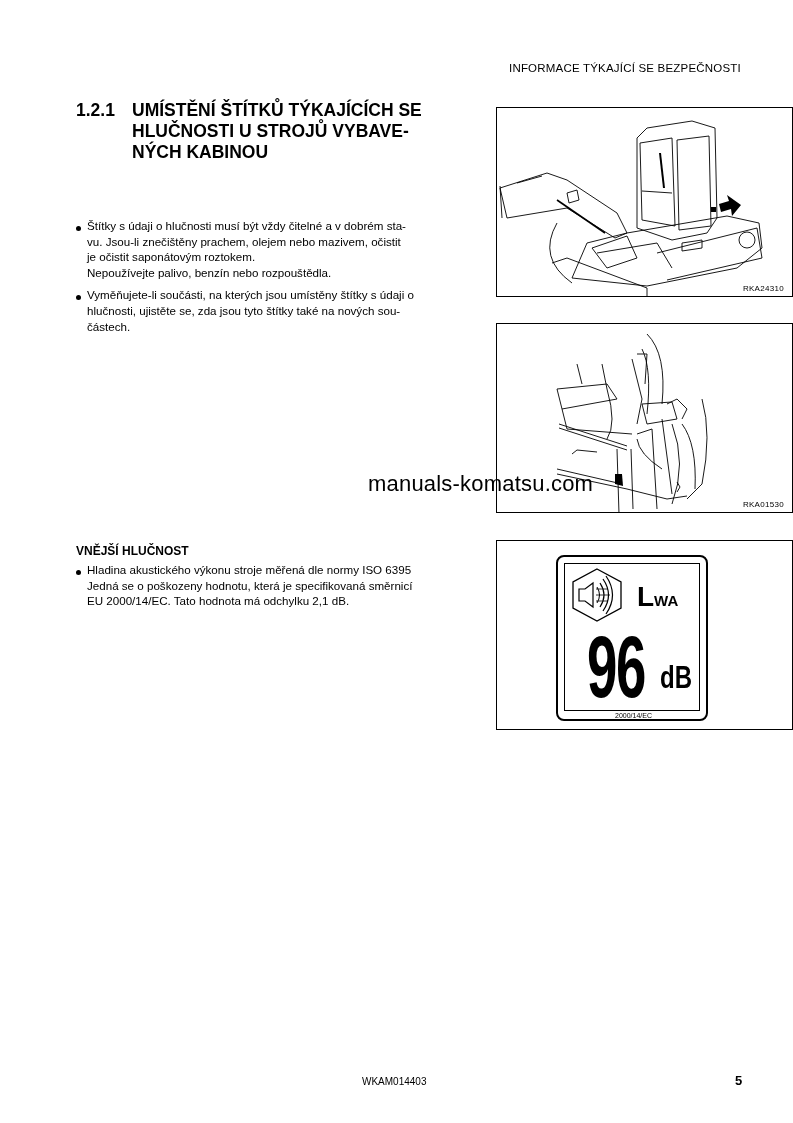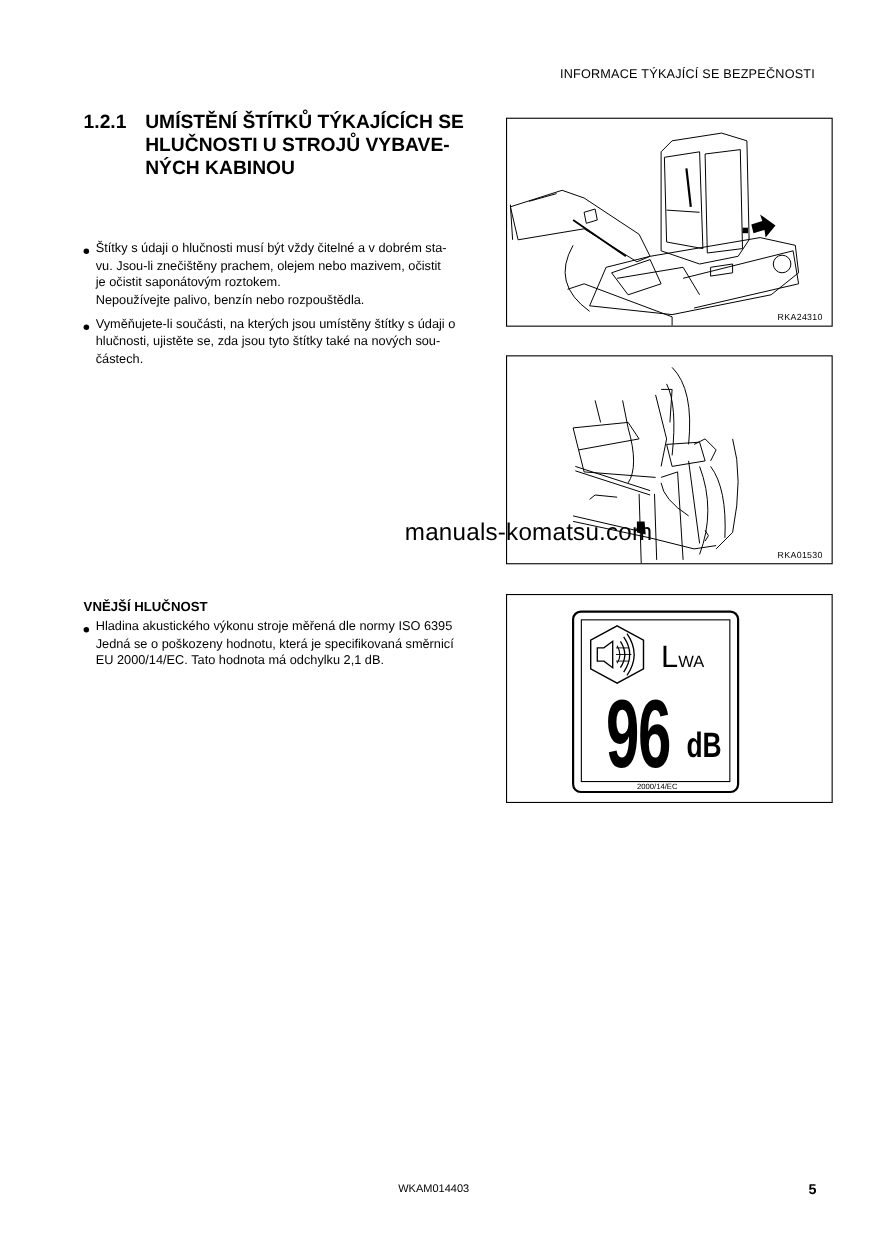--- a/index.html
+++ b/index.html
@@ -9,33 +9,33 @@
   .section-title { position: absolute; left: 76px; top: 100px; width: 390px; font-weight: bold; font-size: 17.5px; line-height: 21px; }
   .section-title .num { position: absolute; left: 0; top: 0; }
   .section-title .text { margin-left: 56px; display: block; }
   .bullets { position: absolute; left: 76px; width: 386px; font-size: 11.6px; line-height: 15.6px; margin: 0; padding: 0; list-style: none; }
   .bullets li { position: relative; padding-left: 11px; margin-bottom: 7px; text-align: justify; }
   .bullets li::before { content: ""; position: absolute; left: 0; top: 8px; width: 5px; height: 5px; border-radius: 50%; background: #000; }
   .bullets li .line { display: block; }
   .list-1 { top: 174px; margin-top: 44px; }
   .list-2 { top: 562px; }
   .sub-heading { position: absolute; left: 76px; top: 544px; font-weight: bold; font-size: 12px; }
-  .figure { position: absolute; left: 460px; width: 297px; height: 190px; border: 1.5px solid #000; box-sizing: border-box; background: #fff; overflow: hidden; }
+  .figure { position: absolute; left: 496px; width: 297px; height: 190px; border: 1.5px solid #000; box-sizing: border-box; background: #fff; overflow: hidden; }
   .fig1 { top: 107px; }
   .fig2 { top: 323px; }
   .fig3 { top: 540px; }
   .fig-code { position: absolute; right: 8px; bottom: 3px; font-size: 8px; letter-spacing: 0.3px; }
   .fig svg { position: absolute; left: 0; top: 0; }
   .watermark { position: absolute; left: 368px; top: 471px; font-size: 22px; letter-spacing: 0.2px; z-index: 5; }
   .doc-code { position: absolute; left: 362px; top: 1076px; font-size: 10px; }
   .page-num { position: absolute; left: 735px; top: 1073px; font-size: 13px; font-weight: bold; }
   
   .label-outer { position: absolute; left: 59px; top: 14px; width: 152px; height: 166px; border: 2px solid #000; border-radius: 8px; box-sizing: border-box; }
   .label-inner { position: absolute; left: 67px; top: 22px; width: 136px; height: 148px; border: 1.5px solid #000; box-sizing: border-box; }
-  .lwa { position: absolute; left: 140px; top: 42px; font-weight: normal; font-size: 28px; line-height: 28px; font-family: "Liberation Sans", sans-serif; }
+  .lwa { position: absolute; left: 140px; top: 42px; font-weight: bold; font-size: 28px; line-height: 28px; font-family: "Liberation Sans", sans-serif; }
   .lwa .sub { font-size: 15px; }
   .db-value { position: absolute; left: 90px; top: 82px; font-weight: bold; font-size: 88px; line-height: 88px; transform: scaleX(0.62); transform-origin: left top; letter-spacing: -2px; }
   .db-unit { position: absolute; left: 163px; top: 120px; font-weight: bold; font-size: 32px; line-height: 32px; transform: scaleX(0.75); transform-origin: left top; }
   .directive { position: absolute; left: 0; width: 273px; top: 171px; text-align: center; font-size: 7px; }
 </style>
 </head>
 <body>
 
 <div class="running-head">INFORMACE TÝKAJÍCÍ SE BEZPEČNOSTI</div>
 

